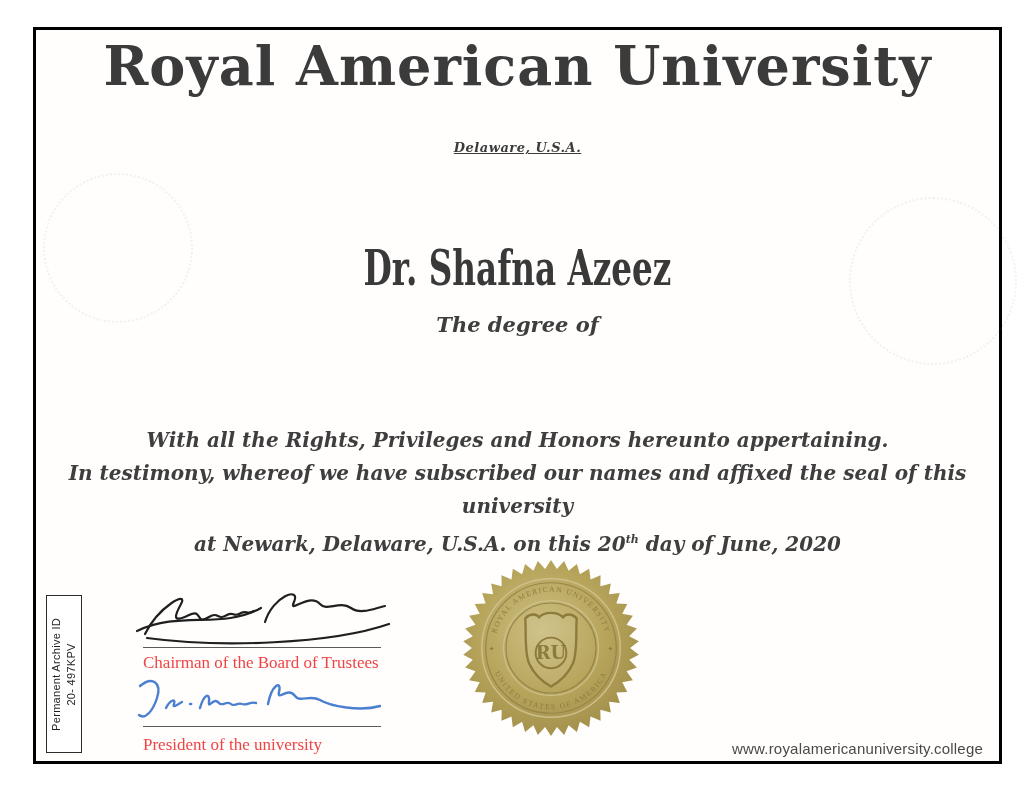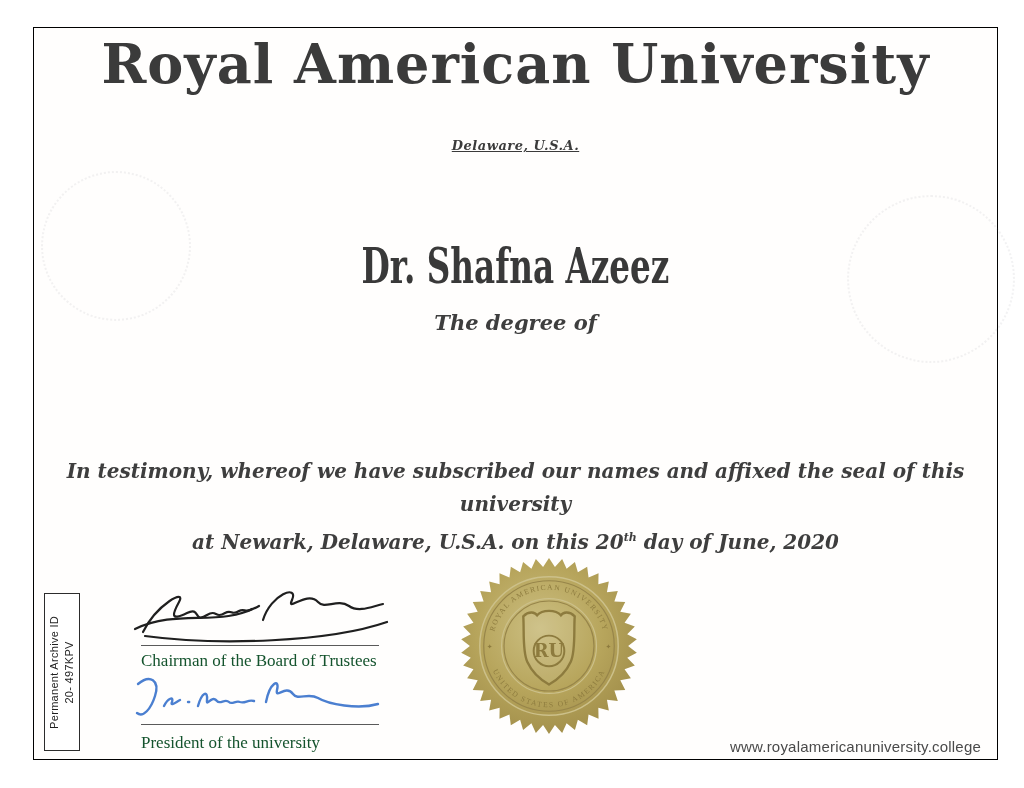--- a/index.html
+++ b/index.html
@@ -2,21 +2,21 @@
 <html><head>
 <meta charset="utf-8">
 <style>
   html,body{margin:0;padding:0;}
   body{
     width:1024px;height:788px;position:relative;background:#ffffff;
     font-family:"Liberation Sans",sans-serif;overflow:hidden;
   }
   .frame{
     position:absolute;left:33px;top:27px;width:963px;height:731px;
-    border:1px solid #000000;background:#fffefd;
+    border:3px solid #000000;background:#fffefd;
   }
   .centered{position:absolute;left:0;width:100%;text-align:center;margin:0;}
   .title{
     top:4px;font-family:"DejaVu Serif",serif;font-weight:700;font-size:54px;
     color:#3b3b3b;letter-spacing:1px;
   }
   .location{
     top:84px;font-family:"DejaVu Serif",serif;font-style:italic;font-weight:700;
     font-size:13px;color:#3b3b3b;text-decoration:underline;letter-spacing:0.5px;margin-top:26px;
   }
@@ -30,21 +30,21 @@
   .name-line .condensed{font-size:48px;transform:scaleX(0.68);}
   .degree-intro{top:282px;font-size:21px;font-weight:600;}
   .degree-line{top:314px;}
   .degree-line .condensed{font-size:44px;transform:scaleX(0.64);}
   .body-text{top:394px;font-size:20px;line-height:33px;font-weight:600;}
   .body-text sup{font-size:11px;font-weight:700;}
   .sig-svg{position:absolute;}
   .sig-line{position:absolute;height:1px;background:#5a5a5a;width:238px;left:107px;}
   .sig-label{
     position:absolute;left:107px;font-family:"Liberation Serif",serif;
-    font-size:17px;color:#14532d;
+    font-size:17px;color:#ef4444;
   }
   .archive-box{
     position:absolute;left:10px;top:565px;width:36px;height:158px;
     border:1.5px solid #2c2c2c;display:flex;align-items:center;justify-content:center;
     background:#fff;box-sizing:border-box;
   }
   .archive-text{
     transform:rotate(-90deg);font-size:11px;color:#1f1f1f;text-align:center;
     line-height:1.4;white-space:nowrap;letter-spacing:0.3px;
   }
@@ -70,21 +70,21 @@
 
 
   <div class="centered script degree-intro">The degree of</div>
 
   <div class="centered name-line">
     <span class="condensed">Dr. Shafna Azeez</span>
   </div>
 
 
   <p class="centered script body-text">
-    <br>
+    <span>With all the Rights, Privileges and Honors hereunto appertaining.</span><br>
     <span>In testimony, whereof we have subscribed our names and affixed the seal of this university</span><br>
     <span><span>at Newark, Delaware, U.S.A. on this 20</span><sup>th</sup><span> day of June, 2020</span></span>
   </p>
 
   <svg class="sig-svg" style="left:95px;top:554px;" width="268" height="64" viewBox="0 0 268 64">
     <g fill="none" stroke-width="2.2" stroke-linecap="round" stroke="#1f1f1f">
       <path d="M14,50 C28,22 58,6 50,20 C44,31 40,40 58,31 C72,24 64,42 78,33 C88,27 86,37 96,31 C103,27 102,34 110,29 C115,26 117,31 123,27"></path>
       <path d="M134,38 C142,12 170,2 163,18 C157,31 178,8 189,20 C196,28 208,16 220,24 C230,31 244,24 254,22"></path>
       <path d="M6,47 C50,26 90,46 130,24"></path>
       <path d="M16,54 C90,64 200,60 258,40"></path>

